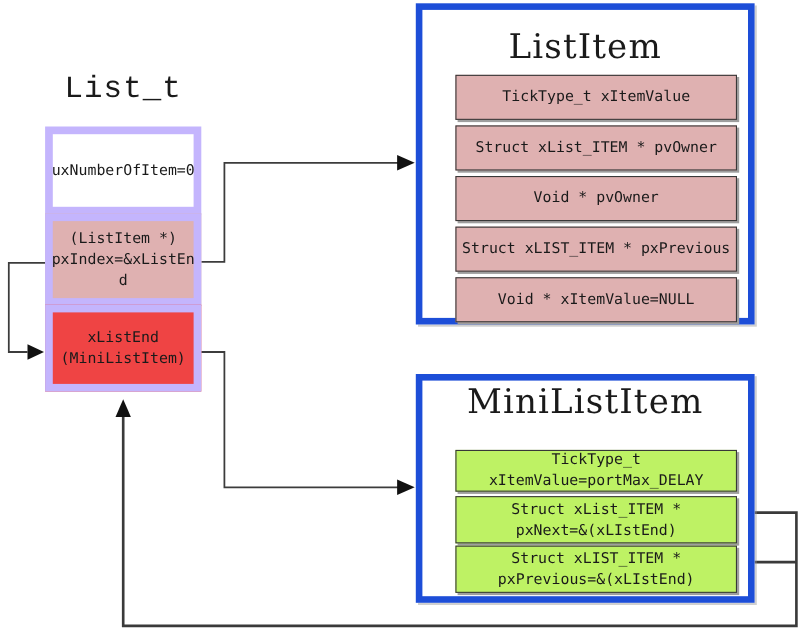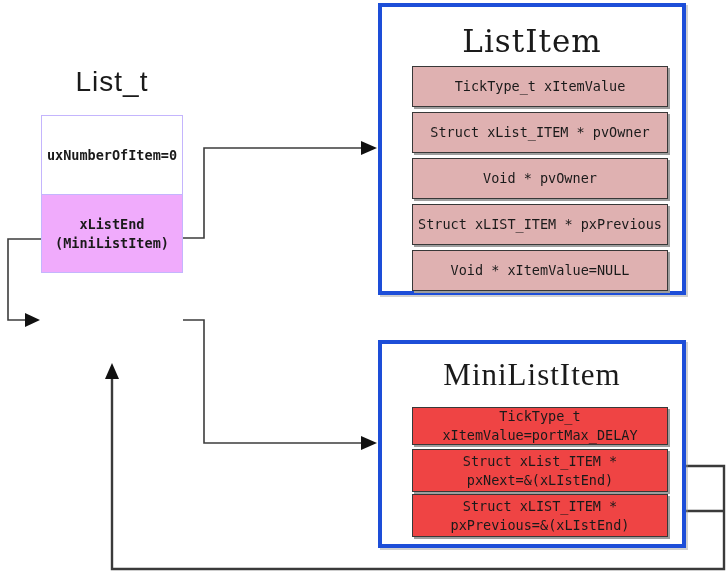--- a/index.html
+++ b/index.html
@@ -5,55 +5,55 @@
   html,body { margin:0; padding:0; background:#ffffff; }
   #canvas {
     position:relative; width:727px; height:579px; background:#ffffff;
     font-family:"DejaVu Sans Mono", monospace; color:#1a1a1a; overflow:hidden;
   }
   svg.wires { position:absolute; left:0; top:0; width:727px; height:579px; }
 
   
   .lt-title {
     position:absolute; left:41px; top:66px; width:142px; text-align:center;
-    font-family:Liberation Sans, sans-serif; font-size:28px; letter-spacing:1px;
+    font-family:Liberation Mono, monospace; font-size:28px; letter-spacing:1px;
   }
   .lt-box { position:absolute; left:41px; top:115px; width:142px; }
   .lt-cell {
-    box-sizing:border-box; width:100%; border:1px solid #c4b5fd;
+    box-sizing:border-box; width:100%; border:7px solid #c4b5fd;
     display:flex; align-items:center; justify-content:center;
-    text-align:center; font-size:13.5px; line-height:19px; white-space:pre-line;font-weight:bold;
+    text-align:center; font-size:13.5px; line-height:19px; white-space:pre-line;
   }
   .lt-cell.c-white { height:80px; background:#ffffff; }
   .lt-cell.c-pink  { height:84px; background:#dfb1b1; margin-top:-1px; }
-  .lt-cell.c-green { height:79px; background:#f0abfc; margin-top:-1px; }
+  .lt-cell.c-green { height:79px; background:#ef4444; margin-top:-1px; }
 
   
   .big-box {
     position:absolute; box-sizing:border-box; background:#ffffff;
-    border:4px solid #1d4ed8; box-shadow:2px 2px 0 rgba(150,150,150,.45);
+    border:6px solid #1d4ed8; box-shadow:2px 2px 0 rgba(150,150,150,.45);
   }
   #listitem-box { left:378px; top:3px;   width:308px; height:292px; }
   #mini-box     { left:378px; top:340px; width:308px; height:208px; }
   .big-title {
     text-align:center; font-family:"DejaVu Serif", serif; font-size:31px;
     letter-spacing:1px; margin:0; font-weight:normal;
   }
   #listitem-box .big-title { margin-top:16px; }
-  #mini-box .big-title     { margin-top:13px;font-family:Liberation Serif, serif; }
+  #mini-box .big-title     { margin-top:1px; }
   .cellcol { position:absolute; left:30px; top:0; width:256px;border-radius:10px; }
   #listitem-box .cellcol { top:59px; }
   #mini-box .cellcol     { top:63px; }
   .fcell {
     box-sizing:border-box; border:1px solid #383838; box-shadow:2px 2px 0 #9e9e9e;
     display:flex; align-items:center; justify-content:center;
     font-size:13.5px; line-height:19px; text-align:center; white-space:pre-line;
   }
   .fcell.pink  { background:#dfb1b1; }
-  .fcell.green { background:#ef4444; }
+  .fcell.green { background:#bef264; }
   .h41 { height:41px; margin-bottom:5px; }
   .h38 { height:38px; margin-bottom:4px; }
   .h43a { height:43px; margin-bottom:2px; }
   .h43b { height:43px; }
 </style>
 </head>
 <body>
 
 <div id="canvas">
 
@@ -70,20 +70,23 @@
 
     <path d="M663,466 H724 V569 H112 V378" stroke="#3a3a3a" stroke-width="2.4"></path>
     <polygon points="112,363 105,379 119,379" fill="#111111"></polygon>
 
     <path d="M663,511 H724" stroke="#3a3a3a" stroke-width="2.4"></path>
   </svg>
 
   <div class="lt-title">List_t</div>
   <div class="lt-box">
     <div class="lt-cell c-white">uxNumberOfItem=0</div>
+    <div class="lt-cell c-pink">(ListItem *)
+pxIndex=&amp;xListEn
+d</div>
     <div class="lt-cell c-green">xListEnd
 (MiniListItem)</div>
   </div>
 
   <div class="big-box" id="listitem-box">
     <div class="big-title">ListItem</div>
     <div class="cellcol">
       <div class="fcell pink h41">TickType_t xItemValue</div>
       <div class="fcell pink h41">Struct xList_ITEM * pvOwner</div>
       <div class="fcell pink h41">Void * pvOwner</div>

